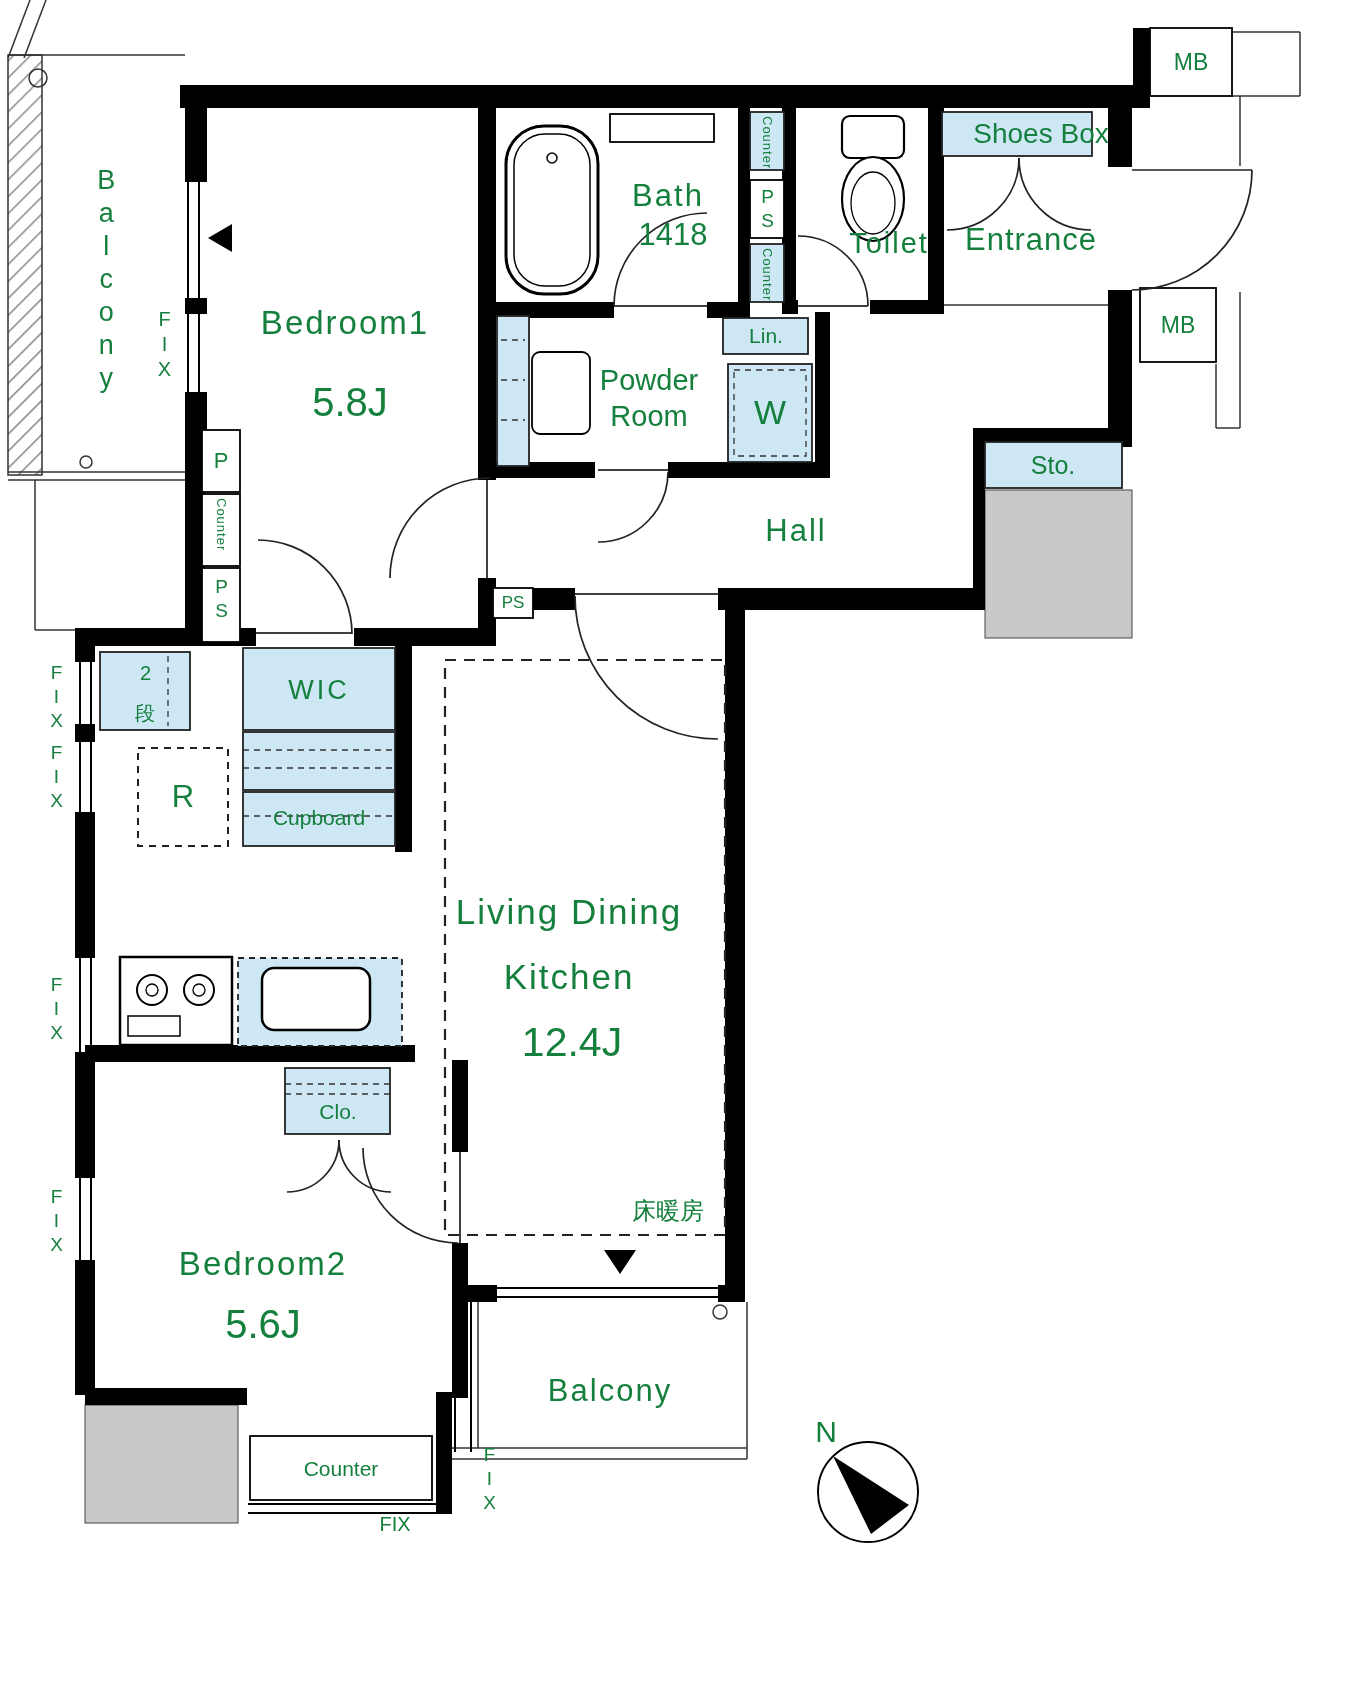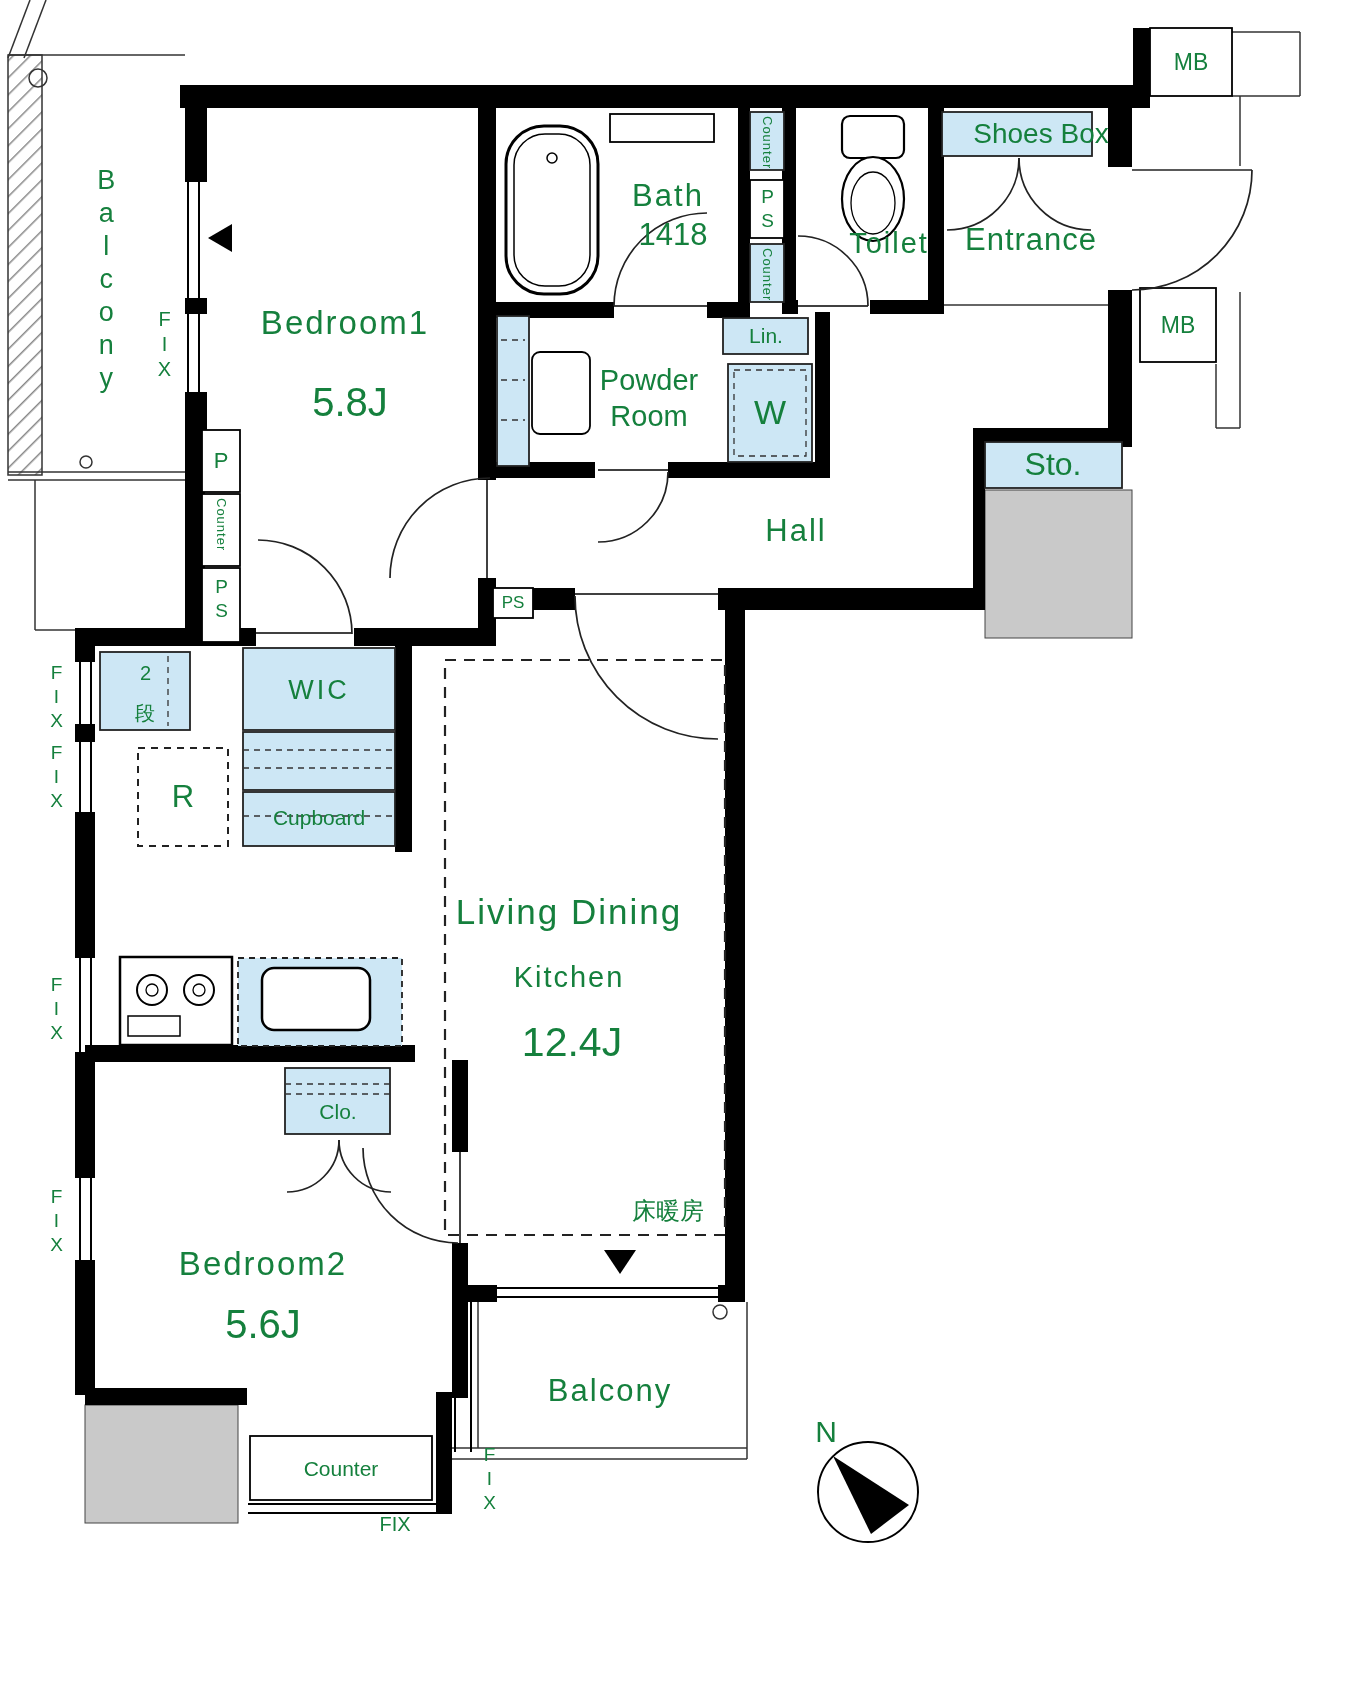--- a/index.html
+++ b/index.html
@@ -239,32 +239,32 @@
 <div class="lbl vrot" style="left:767px;top:248px;font-size:13px;">Counter</div>
 <div class="lbl" style="left:866px;top:243px;font-size:29px;letter-spacing:2px;margin-left:23px;">Toilet</div>
 <div class="lbl" style="left:1017px;top:134px;font-size:28px;margin-left:24px;">Shoes Box</div>
 <div class="lbl" style="left:1031px;top:240px;font-size:31px;letter-spacing:1px;">Entrance</div>
 <div class="lbl" style="left:1191px;top:62px;font-size:23px;">MB</div>
 <div class="lbl" style="left:1178px;top:325px;font-size:23px;">MB</div>
 <div class="lbl" style="left:649px;top:380px;font-size:29px;">Powder</div>
 <div class="lbl" style="left:649px;top:416px;font-size:29px;">Room</div>
 <div class="lbl" style="left:766px;top:336px;font-size:21px;">Lin.</div>
 <div class="lbl" style="left:770px;top:413px;font-size:34px;">W</div>
-<div class="lbl" style="left:1053px;top:465px;font-size:32px;">Sto.</div>
+<div class="lbl" style="left:1053px;top:465px;font-size:25px;">Sto.</div>
 <div class="lbl" style="left:796px;top:531px;font-size:31px;letter-spacing:2px;">Hall</div>
 <div class="lbl" style="left:221px;top:461px;font-size:22px;">P</div>
 <div class="lbl vrot" style="left:221px;top:498px;font-size:13px;">Counter</div>
 <div class="lbl vup" style="left:221px;top:576px;font-size:19px;">PS</div>
 <div class="lbl" style="left:513px;top:603px;font-size:17px;">PS</div>
 <div class="lbl" style="left:319px;top:690px;font-size:27px;letter-spacing:3px;">WIC</div>
 <div class="lbl vup" style="left:145px;top:662px;font-size:20px;">2段</div>
 <div class="lbl" style="left:183px;top:797px;font-size:31px;">R</div>
 <div class="lbl" style="left:319px;top:818px;font-size:21px;">Cupboard</div>
 <div class="lbl" style="left:569px;top:912px;font-size:35px;letter-spacing:2px;">Living Dining</div>
-<div class="lbl" style="left:569px;top:977px;font-size:29px;letter-spacing:2px;text-align:right;">Kitchen</div>
+<div class="lbl" style="left:569px;top:977px;font-size:35px;letter-spacing:2px;text-align:right;">Kitchen</div>
 <div class="lbl" style="left:572px;top:1043px;font-size:41px;">12.4J</div>
 <div class="lbl" style="left:668px;top:1211px;font-size:24px;">床暖房</div>
 <div class="lbl" style="left:338px;top:1112px;font-size:21px;">Clo.</div>
 <div class="lbl" style="left:263px;top:1264px;font-size:33px;letter-spacing:2px;">Bedroom2</div>
 <div class="lbl" style="left:263px;top:1324px;font-size:40px;">5.6J</div>
 <div class="lbl" style="left:610px;top:1391px;font-size:31px;letter-spacing:2px;">Balcony</div>
 <div class="lbl" style="left:341px;top:1469px;font-size:21px;">Counter</div>
 <div class="lbl vup" style="left:56px;top:662px;font-size:19px;">FIX</div>
 <div class="lbl vup" style="left:56px;top:742px;font-size:19px;">FIX</div>
 <div class="lbl vup" style="left:56px;top:974px;font-size:19px;">FIX</div>

